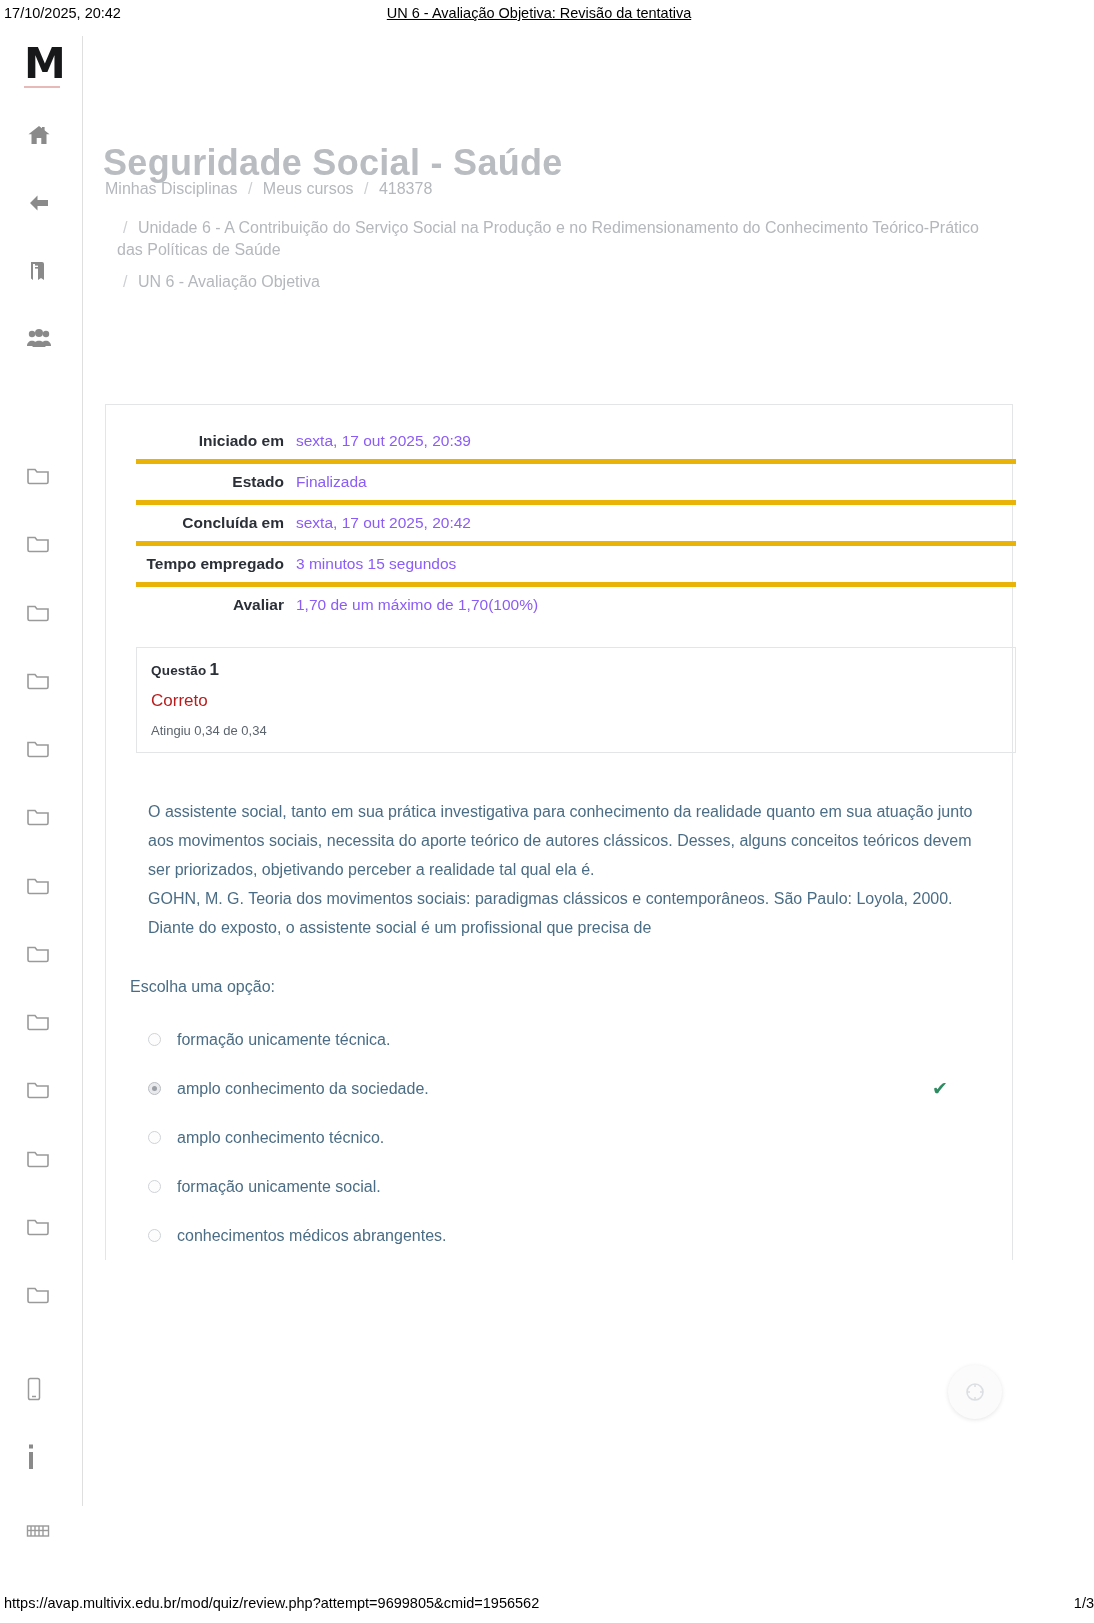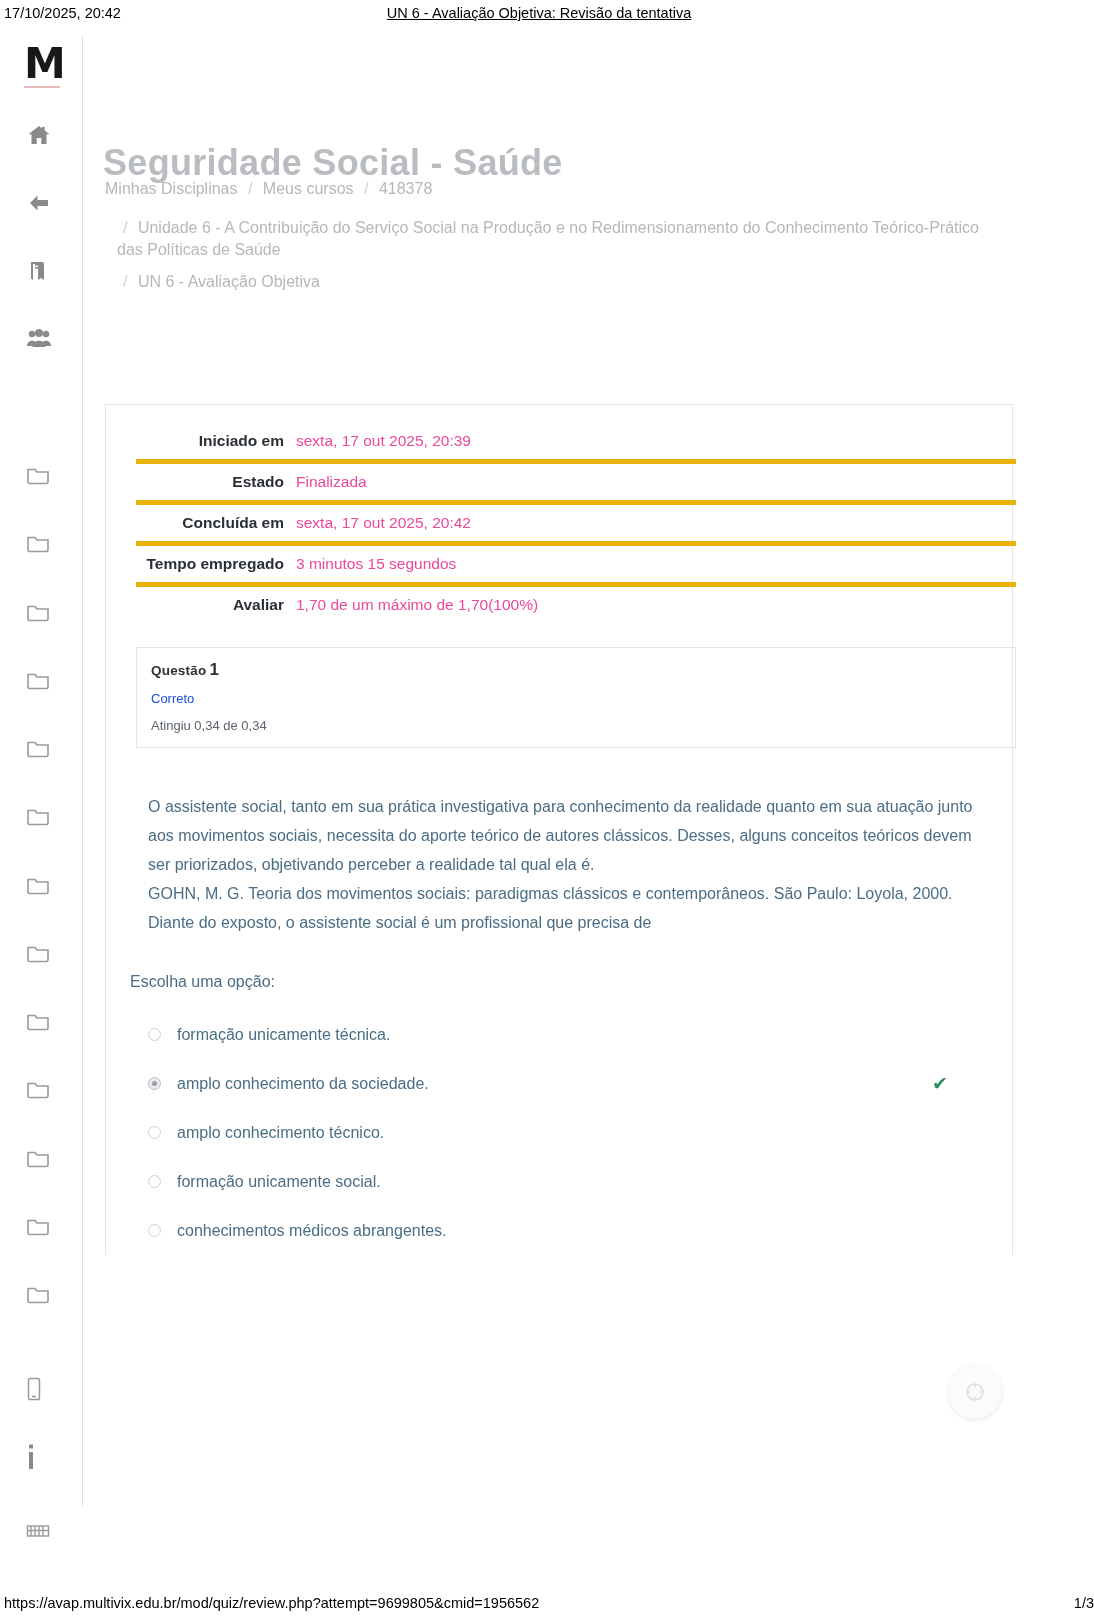--- a/index.html
+++ b/index.html
@@ -127,41 +127,41 @@
   table.summary tr:first-child td { border-top: none; }
   table.summary td.k {
     width: 160px;
     text-align: right;
     font-weight: bold;
     color: #2b3038;
     padding-right: 12px;
     line-height: 22px;
   }
   table.summary td.v {
-    color: #ec4899;
+    color: #8b5cf6;
     line-height: 22px;
   }
 
   
   .qbox {
     margin: 24px 14px 0 14px;
     width: 880px;
     border: 1px solid #e3e5e7;
     padding: 12px 14px 14px 14px;
   }
   .qbox .qnum {
     font-size: 13.5px;
     font-weight: bold;
     color: #2b3038;
     letter-spacing: .2px;
   }
   .qbox .qnum b { font-size: 17px; font-weight: bold; padding-left: 3px; }
   .qbox .qstate {
-    font-size: 13px;
-    color: #1d4ed8;
+    font-size: 17px;
+    color: #b91c1c;
     margin-top: 11px;
   }
   .qbox .qmark {
     font-size: 13px;
     color: #5c646e;
     margin-top: 12px;
   }
 
   .qbody {
     margin: 44px 0 0 26px;

